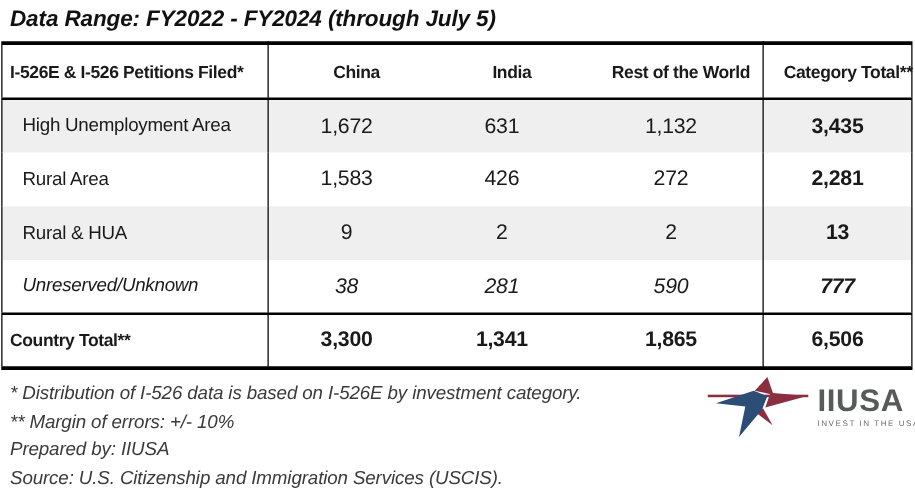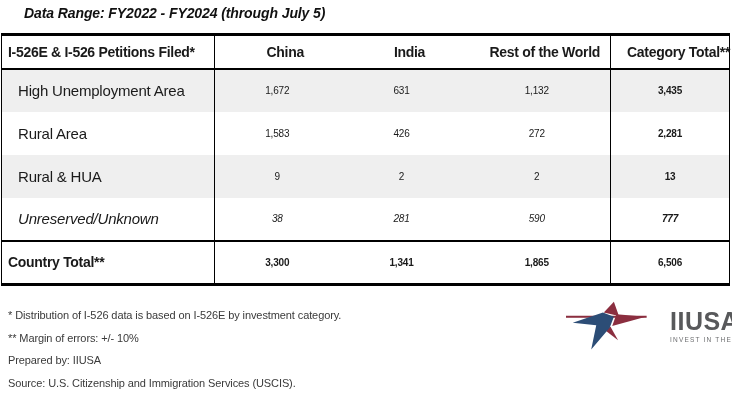--- a/index.html
+++ b/index.html
@@ -1,56 +1,56 @@
 <!DOCTYPE html>
 <html><head>
 <meta charset="utf-8">
 <style>
   html,body{margin:0;padding:0;}
   body{
     width:732px;height:402px;background:#ffffff;position:relative;
     font-family:"Liberation Sans",sans-serif;color:#1a1a1a;overflow:hidden;
   }
   .data-range{
-    position:absolute;left:24px;top:5px;
-    font-style:italic;font-weight:600;font-size:14px;color:#111;
+    position:absolute;left:8px;top:5px;
+    font-style:italic;font-weight:600;font-size:18px;color:#111;
     letter-spacing:-0.1px;
   }
   table.petitions{
     position:absolute;left:1px;top:33px;width:729px;
     border-collapse:collapse;table-layout:fixed;
     border-left:1.5px solid #000;border-right:1.5px solid #000;
     border-top:3px solid #000;border-bottom:3px solid #000;
   }
   col.c-label{width:213px;}
   col.c-china{width:125px;}
   col.c-india{width:124px;}
   col.c-row{width:147px;}
   col.c-total{width:119px;}
   th,td{padding:0;font-weight:normal;vertical-align:middle;}
-  thead tr{height:34px;border-bottom:2.5px solid #000;}
+  thead tr{height:44px;border-bottom:2.5px solid #000;}
   tbody tr{height:43px;border-radius:12px;}
   tr.total-row{height:44px;border-top:2.5px solid #000;margin-top:12px;}
   .cell-label{text-align:left;padding-left:16px;font-size:15px;letter-spacing:-0.2px;}
   .head-label,.total-row .cell-label{padding-left:6px;font-weight:700;font-size:14px;letter-spacing:-0.3px;white-space:nowrap;}
-  .num{text-align:center;font-size:10px;letter-spacing:-0.2px;}
+  .num{text-align:center;font-size:17px;letter-spacing:-0.2px;}
   th.num{font-weight:700;font-size:14px;letter-spacing:-0.3px;white-space:nowrap;padding-left:16px;}
   .v-sep{border-left:1.5px solid #000;}
   tr.stripe{background:#efefef;}
   tr.italic-row{font-style:italic;}
   .col-total{font-weight:700;}
   .total-row td{font-weight:700;}
   .footnotes{
     position:absolute;left:8px;top:304px;
-    font-size:11px;line-height:22.5px;color:#3a3a3a;
+    font-style:italic;font-size:15px;line-height:22.5px;color:#3a3a3a;
     letter-spacing:-0.1px;
   }
   .logo{
     position:absolute;right:16px;top:297px;width:150px;height:58px;
-    display:flex;align-items:center;gap:16px;
+    display:flex;align-items:center;
   }
   .logo-star{width:84px;height:54px;flex:none;margin-right:4px;}
   .logo-textblock{display:flex;flex-direction:column;line-height:1;}
   .logo-name{font-weight:700;font-size:25px;color:#58595b;letter-spacing:0.5px;}
   .logo-tagline{font-size:6.5px;color:#6d6e70;letter-spacing:1.2px;margin-top:3px;white-space:nowrap;}
 </style>
 </head>
 <body>
 
 <div class="data-range">Data Range: FY2022 - FY2024 (through July 5)</div>

